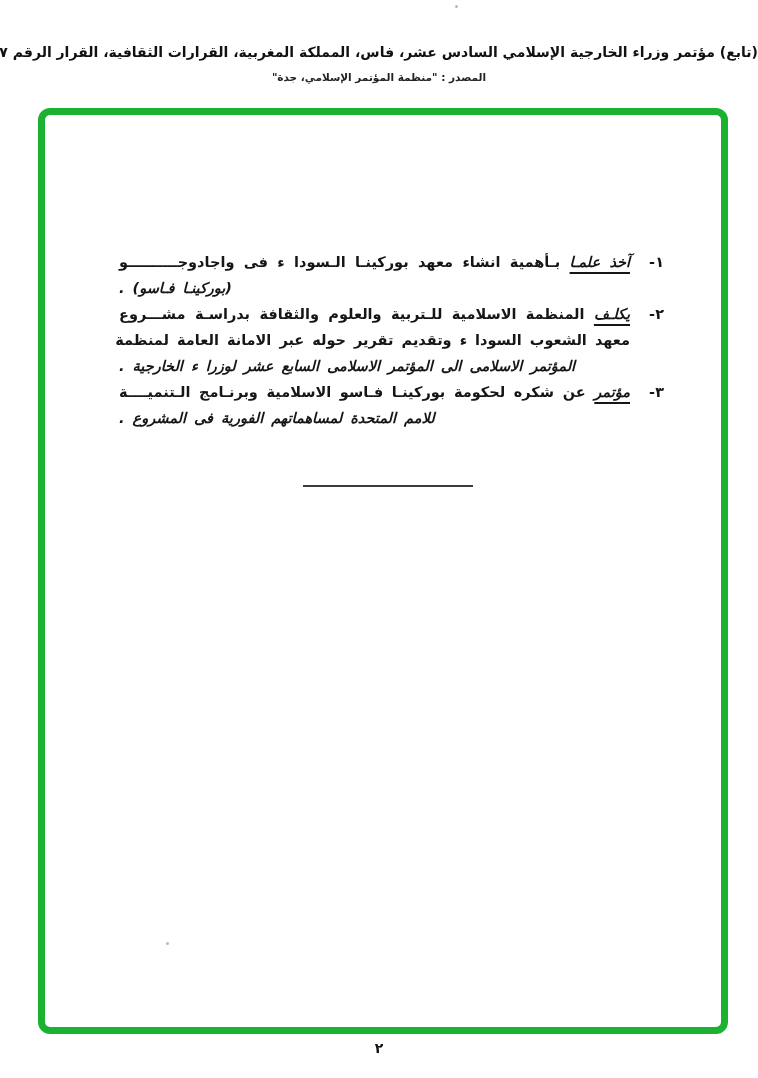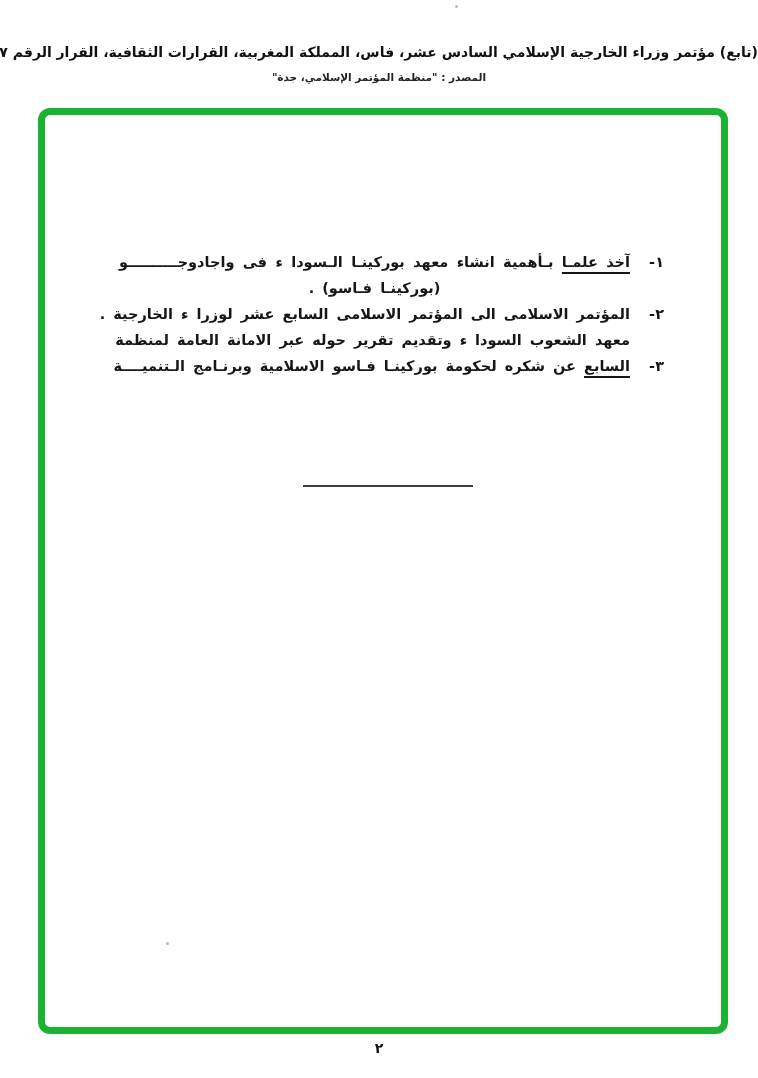--- a/index.html
+++ b/index.html
@@ -76,27 +76,29 @@
   .item .text {
     flex: 1 1 auto;
     min-width: 0;
   }
   .line.justify {
     text-align: justify;
     text-align-last: justify;
     white-space: nowrap;
   }
   .line.last {
-    text-align: center;
+    text-align: left;
     white-space: nowrap;
+    font-style: italic;
   }
   .lead {
     text-decoration: underline;
     text-decoration-thickness: 1.5px;
     text-underline-offset: 5px;
+    font-style: italic;
   }
   .divider-line {
     position: absolute;
     top: 370px;
     left: 258px;
     width: 170px;
     height: 2px;
     background: var(--divider, #3c3c3c);
   }
   .page-number {
@@ -136,29 +138,31 @@
         <div class="num">١-</div>
         <div class="text">
           <div class="line justify"><span class="lead">آخذ علمـا</span><span> بـأهمية انشاء معهد بوركينـا الـسودا ء فى واجادوجــــــــــو</span></div>
           <div class="line last">(بوركينـا فـاسو) .</div>
         </div>
       </div>
 
       <div class="item">
         <div class="num">٢-</div>
         <div class="text">
+          <div class="line justify"><span class="lead">يكلـف</span><span> المنظمة الاسلامية للـتربية والعلوم والثقافة بدراسـة مشـــروع</span></div>
+          <div class="line justify">معهد الشعوب السودا ء وتقديم تقرير حوله عبر الامانة العامة لمنظمة</div>
           <div class="line last">المؤتمر الاسلامى الى المؤتمر الاسلامى السابع عشر لوزرا ء الخارجية .</div>
-          <div class="line justify">معهد الشعوب السودا ء وتقديم تقرير حوله عبر الامانة العامة لمنظمة</div>
         </div>
       </div>
 
       <div class="item">
         <div class="num">٣-</div>
         <div class="text">
-          <div class="line justify"><span class="lead">السابع</span><span> عن شكره لحكومة بوركينـا فـاسو الاسلامية وبرنـامج الـتنميــــة</span></div>
+          <div class="line justify"><span class="lead">مؤتمر</span><span> عن شكره لحكومة بوركينـا فـاسو الاسلامية وبرنـامج الـتنميــــة</span></div>
+          <div class="line last">للامم المتحدة لمساهماتهم الفورية فى المشروع .</div>
         </div>
       </div>
 
     </div>
 
     <div class="divider-line"></div>
 
   </div>
 
   <div class="page-number">٢</div>

